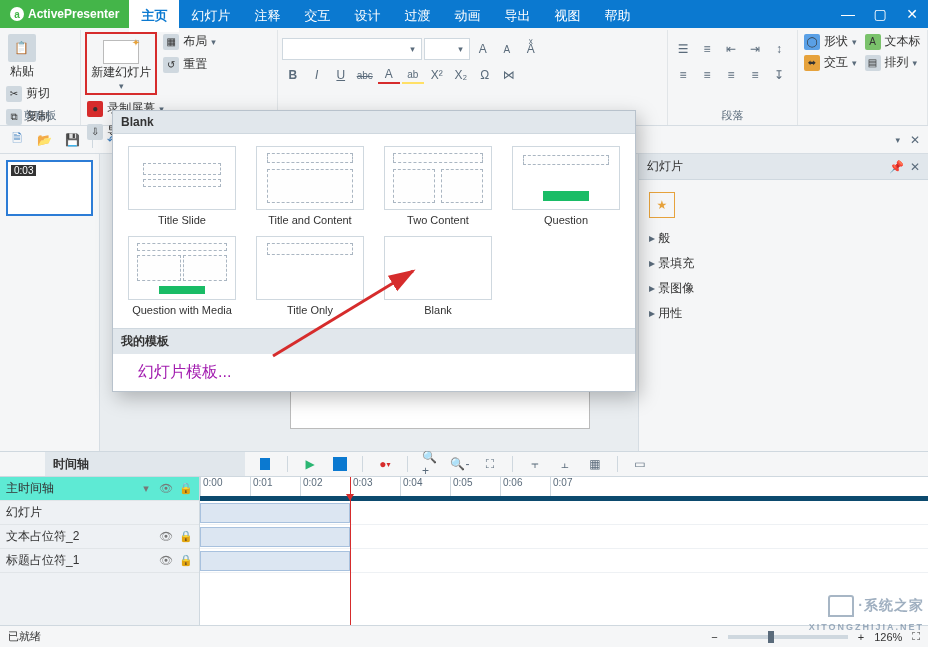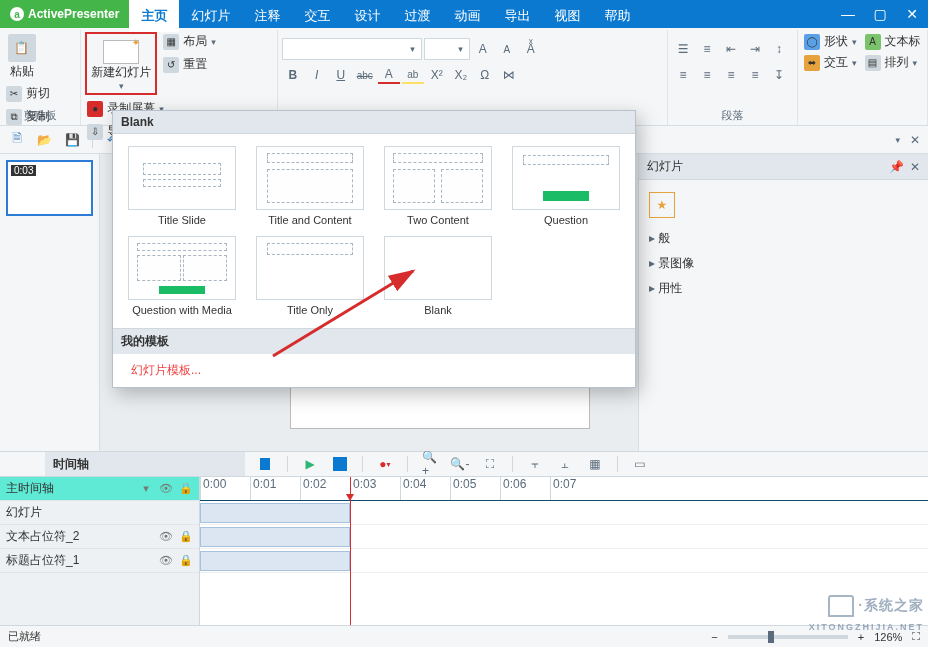--- a/index.html
+++ b/index.html
@@ -68,21 +68,21 @@
 
 .slide-gallery { position: absolute; left: 112px; top: 110px; width: 524px; background: #fff; border: 1px solid #b8c2cc; box-shadow: 4px 6px 18px rgba(0,0,0,0.25); z-index: 100; }
 .gallery-header { background: #e1e7ec; padding: 4px 8px; font-size: 12px; font-weight: bold; color: #333; border-bottom:1px solid #cfd8df; }
 .gallery-grid { display: grid; grid-template-columns: repeat(4, 1fr); gap: 10px 14px; padding: 12px; }
 .layout-item { display: flex; flex-direction: column; align-items: center; cursor: pointer; }
 .layout-thumb { width: 108px; height: 64px; border: 1px solid #cfd8df; background: #fff; position: relative; }
 .layout-thumb .ph { position:absolute; border:1px dashed #aab6c2; background:#fefefe; }
 .layout-label { font-size: 11px; color: #333; margin-top: 4px; text-align:center; }
 .gallery-footer { border-top: 1px solid #cfd8df; }
 .gallery-footer .fh { background:#e1e7ec; padding:4px 8px; font-size:12px; font-weight:bold; color:#333;}
-.gallery-footer .fl { padding:8px 18px; font-size:12px; color:#ef4444; cursor:pointer; }
+.gallery-footer .fl { padding:8px 25px; font-size:16px; color:#a21caf; cursor:pointer; }
 
 
 .t-title .ph1 { left:14px; top:16px; right:14px; height:12px; }
 .t-title .ph2 { left:14px; top:32px; right:14px; height:8px; }
 .t-tc .ph1 { left:10px; top:6px; right:10px; height:10px; }
 .t-tc .ph2 { left:10px; top:22px; right:10px; bottom:6px; }
 .t-two .ph1 { left:8px; top:6px; right:8px; height:10px; }
 .t-two .ph2 { left:8px; top:22px; width:42px; bottom:6px; }
 .t-two .ph3 { right:8px; top:22px; width:42px; bottom:6px; }
 .t-q .ph1 { left:10px; top:8px; right:10px; height:10px; }
@@ -110,21 +110,21 @@
 .tl-toolbar .sep { width:1px; height:16px; background:#cfd8df; }
 
 .tl-body { display:flex; flex:1; }
 .tl-tracks { width:200px; border-right:1px solid #cfd8df; background:#eef1f4; }
 .track-row { height:24px; display:flex; align-items:center; padding:0 6px; border-bottom:1px solid #e1e5e8; font-size:12px; color:#333; gap:6px;}
 .track-row.head { background:#5eead4; }
 .track-row .spacer { flex:1; }
 .track-row .ticon { width:14px; height:14px; color:#777; display:flex;align-items:center;justify-content:center; font-size:11px;}
 
 .tl-lanes { flex:1; position:relative; background:#fff; }
-.ruler { height:24px; border-bottom:1px solid #0c4a6e; display:flex; align-items:flex-end; font-size:12px; color:#5a6b7b; }
+.ruler { height:24px; border-bottom:5px solid #0c4a6e; display:flex; align-items:flex-end; font-size:10px; color:#5a6b7b; }
 .ruler .tick { width:50px; position:relative; text-align:left; height:100%; border-left:1px solid #cfd8df; padding-left:2px;}
 .lane { height:24px; border-bottom:1px solid #eef1f4; position:relative; }
 .clip { position:absolute; left:0; top:2px; height:20px; background:#dce6f2; border:1px solid #a8c1de; }
 .playhead { position:absolute; left:150px; top:0; bottom:0; width:1px; background:#d62c2c; }
 .playhead::before { content:""; position:absolute; top:17px; left:-4px; width:0; height:0; border-left:4px solid transparent; border-right:4px solid transparent; border-top:7px solid #d62c2c; }
 
 
 .status { height:22px; background:#f5f6f7; border-top:1px solid #cfd8df; display:flex; align-items:center; padding:0 8px; font-size:11px; color:#333; gap:10px;}
 .status .spacer { flex:1; }
 .zoom-slider { width:120px; height:4px; background:#cfd8df; position:relative;}
@@ -317,20 +317,21 @@
   <div class="right-panel">
     <div class="right-header">
       <span>幻灯片</span>
       <span><span class="pin">📌</span><span class="close-x">✕</span></span>
     </div>
     <div class="right-body">
       <div class="prop-icon">★</div>
     </div>
     <div class="prop-list" style="padding:0 10px">
       <div class="item">般</div>
+      <div class="item">景填充</div>
       <div class="item">景图像</div>
       <div class="item">用性</div>
     </div>
   </div>
 </div>
 
 <div class="slide-gallery">
   <div class="gallery-header">Blank</div>
   <div class="gallery-grid">
     <div class="layout-item">

